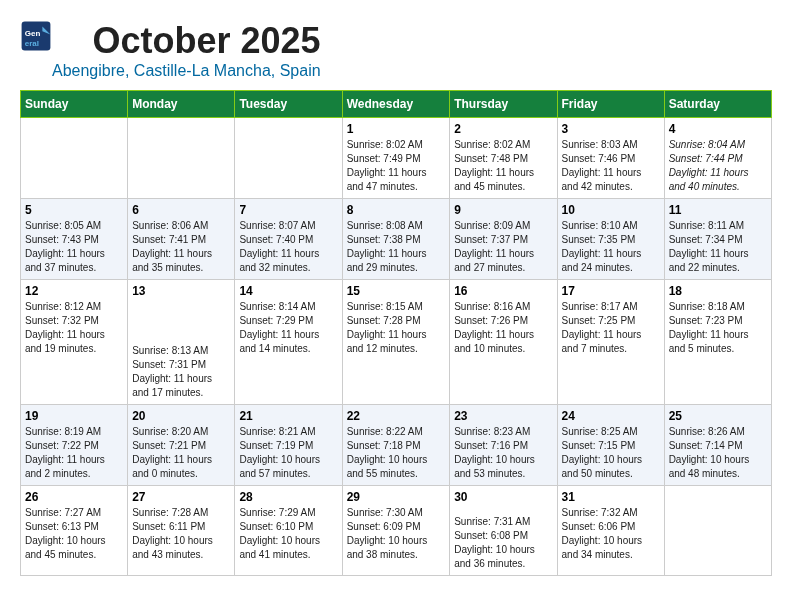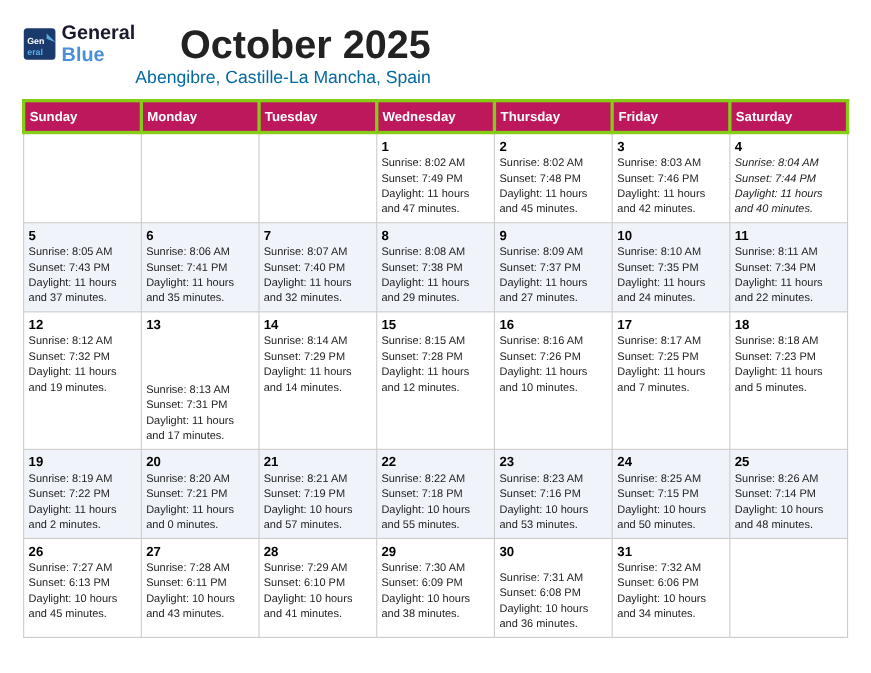--- a/index.html
+++ b/index.html
@@ -45,27 +45,27 @@
     .subtitle {
       font-size: 16px;
       color: #0369a1;
     }
     .calendar-table {
       width: 100%;
       border-collapse: collapse;
       font-size: 11px;
     }
     .calendar-table th {
-      background-color: #be185d;
+      background-color: #15803d;
       color: #fff;
       padding: 6px 4px;
       text-align: left;
       font-size: 12px;
       font-weight: bold;
-      border: 3px solid #84cc16;
+      border: 1px solid #84cc16;
     }
     .calendar-table td {
       border: 1px solid #ccc;
       vertical-align: top;
       padding: 4px;
       width: 108px;
       min-height: 80px;
       background: #fff;
     }
     .calendar-table tr:nth-child(even) td {
@@ -89,24 +89,20 @@
 <body>
 
 <div class="header-area">
   <div class="logo">
     <svg class="logo-icon" viewBox="0 0 40 40" xmlns="http://www.w3.org/2000/svg">
       <rect x="2" y="2" width="36" height="36" rx="4" fill="#1a3a6e"></rect>
       <text x="6" y="20" font-size="10" fill="white" font-weight="bold">Gen</text>
       <text x="6" y="32" font-size="10" fill="#5aade0" font-weight="bold">eral</text>
       <polygon points="28,8 38,18 28,14" fill="#5aade0"></polygon>
     </svg>
-    <div>
-      <div class="logo-text">General</div>
-      <div class="logo-text"><span>Blue</span></div>
-    </div>
   </div>
   <div class="title-area">
     <div class="month-title">October 2025</div>
     <div class="subtitle">Abengibre, Castille-La Mancha, Spain</div>
   </div>
 </div>
 
 <table class="calendar-table">
   <thead>
     <tr id="weekday-header">

